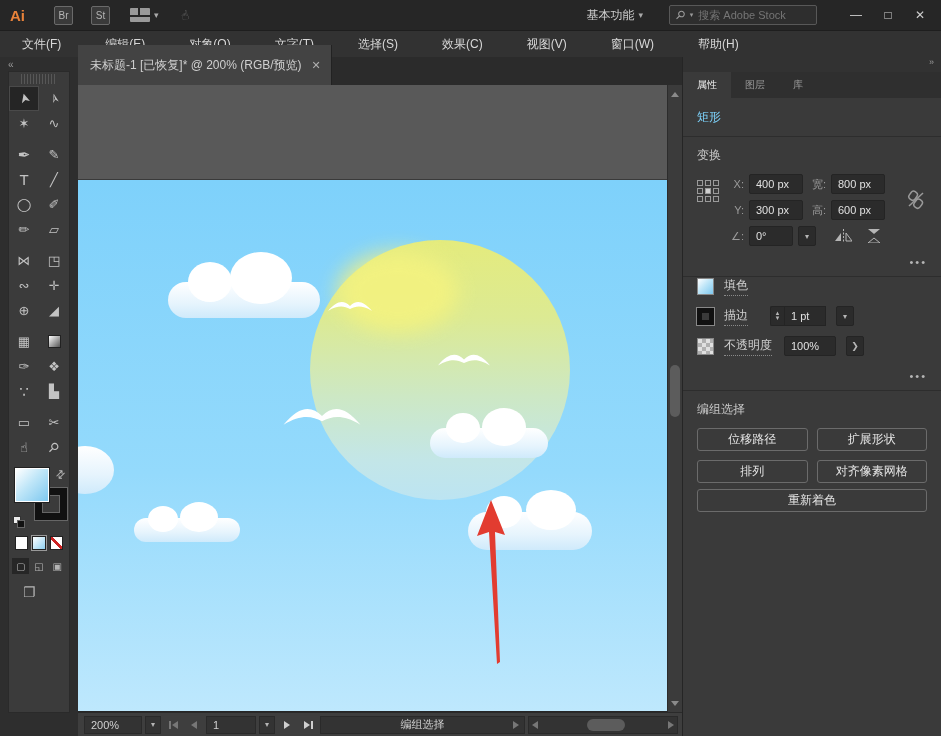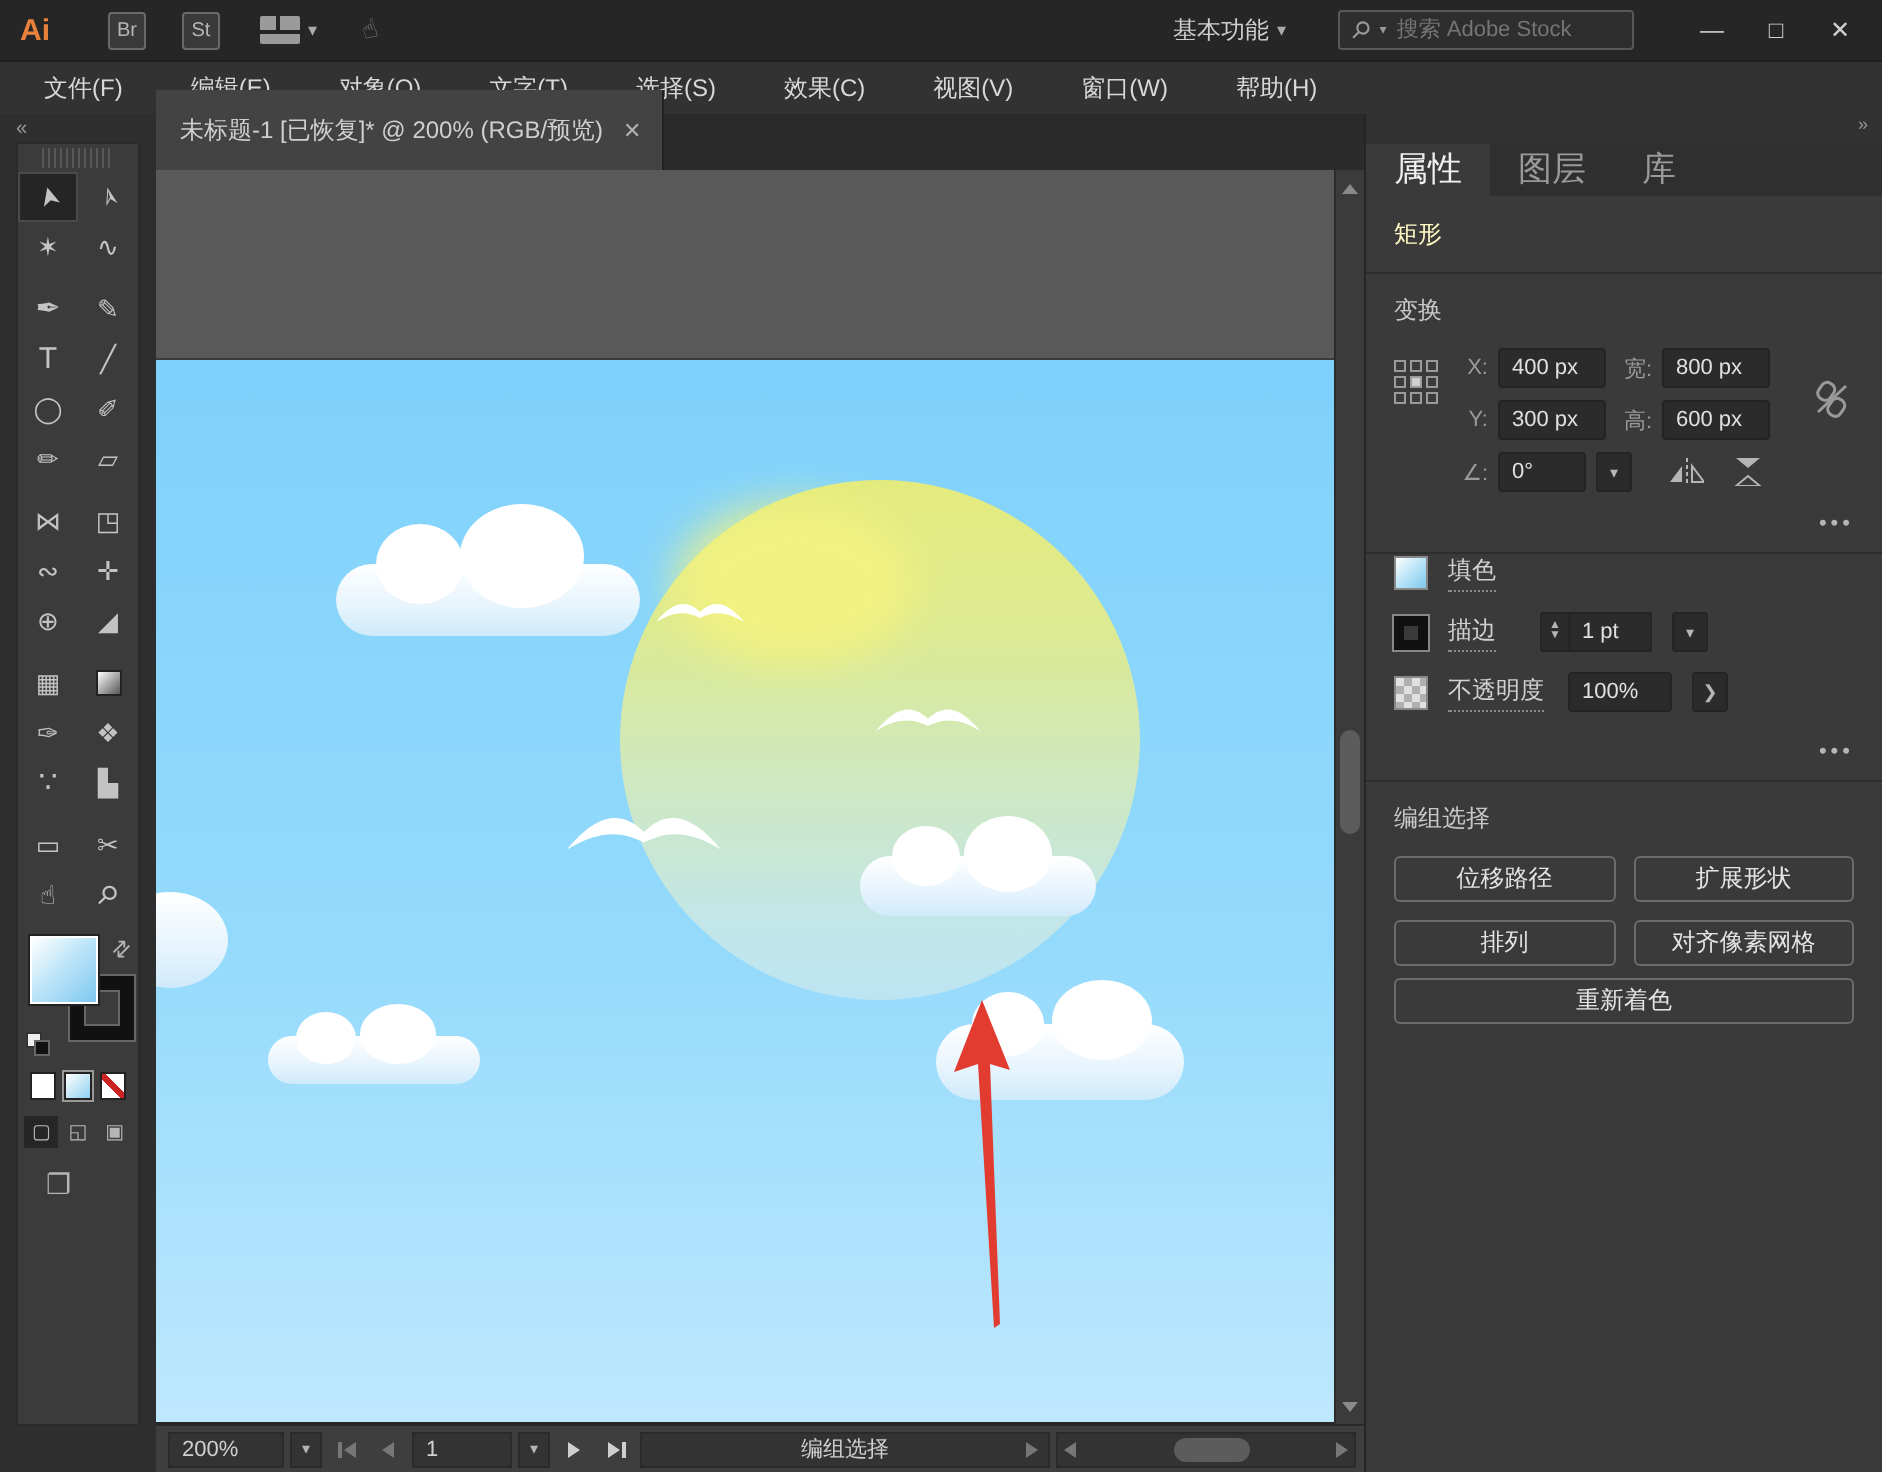--- a/index.html
+++ b/index.html
@@ -23,21 +23,21 @@
     border-radius:2px; height:20px; width:148px; padding:0 6px; margin-right:24px; }
   .search-glyph { color:#9a9a9a; font-size:12px; transform:rotate(45deg); display:inline-block; }
   .search-caret { color:#9a9a9a; font-size:7px; }
   .searchbox input { background:transparent; border:none; outline:none; color:#8a8a8a; font-size:11px; width:100px;
     font-family:"Liberation Sans","DejaVu Sans",sans-serif; }
   .winbtns { display:flex; gap:2px; }
   .winbtn { width:30px; height:22px; display:flex; align-items:center; justify-content:center; color:#cfcfcf; font-size:12px; }
 
   
   .menubar { height:27px; background:#323232; border-top:1px solid #1e1e1e; display:flex; align-items:center;
-    padding-left:10px; gap:10px; flex:0 0 auto; }
+    padding-left:10px; gap:20px; flex:0 0 auto; }
   .menu-item { padding:0 12px; color:#d8d8d8; font-size:12px; line-height:26px; }
 
   
   .workarea { flex:1; display:flex; min-height:0; }
 
   
   .toolbar { width:78px; background:#2e2e2e; flex:0 0 auto; padding:0 0 0 8px; }
   .tool-collapse { color:#9a9a9a; font-size:10px; padding:2px 0 0 0; height:14px; letter-spacing:-1px;}
   .toolpanel { width:62px; background:#3b3b3b; height:642px; border:1px solid #2a2a2a; }
   .grip { height:10px; margin:2px 12px 2px 12px; background:repeating-linear-gradient(90deg,#575757 0 1px,transparent 1px 3px); }
@@ -131,24 +131,24 @@
   .sb-status { flex:1; justify-content:center; position:relative; color:#cfcfcf; }
   .sb-status .tri-r { position:absolute; right:5px; }
   .hscroll { width:150px; height:18px; background:#333; border:1px solid #2a2a2a; position:relative; display:flex; align-items:center; }
   .hs-thumb { position:absolute; left:58px; width:38px; height:12px; top:2px; background:#5c5c5c; border-radius:6px; }
   .hs-left { position:absolute; left:3px; } .hs-right { position:absolute; right:3px; }
 
   
   .rightpanel { width:259px; background:#3a3a3a; border-left:1px solid #252525; display:flex; flex-direction:column; flex:0 0 auto; }
   .rp-top { height:15px; background:#323232; color:#9a9a9a; font-size:9px; text-align:right; padding-right:8px; letter-spacing:-1px; }
   .rp-tabs { height:26px; background:#2f2f2f; display:flex; }
-  .rp-tab { padding:0 14px; line-height:26px; color:#9a9a9a; font-size:17px; }
+  .rp-tab { padding:0 14px; line-height:26px; color:#9a9a9a; font-size:10px; }
   .rp-tab.active { background:#3a3a3a; color:#f0f0f0; }
   .rp-body { flex:1; padding:0 14px; }
-  .rp-row-title { padding:11px 0 10px 0; color:#fef9c3; }
+  .rp-row-title { padding:11px 0 10px 0; color:#7dd3fc; }
   .rp-div { border-top:1px solid #2d2d2d; margin:0 -14px; }
   .sec-label { color:#c8c8c8; margin:10px 0 10px 0; }
 
   .tr-wrap { display:flex; gap:8px; align-items:flex-start; }
   .refpoint { display:grid; grid-template-columns:repeat(3,7px); grid-template-rows:repeat(3,7px); gap:1px; margin-top:6px; }
   .rp-dot { width:6px; height:6px; border:1px solid #9a9a9a; background:transparent; }
   .rp-dot.c { background:#cfcfcf; }
   .tr-fields { flex:1; }
   .tr-row { display:flex; align-items:center; gap:5px; margin-bottom:6px; }
   .f-label { color:#9a9a9a; font-size:11px; width:16px; text-align:right; }

